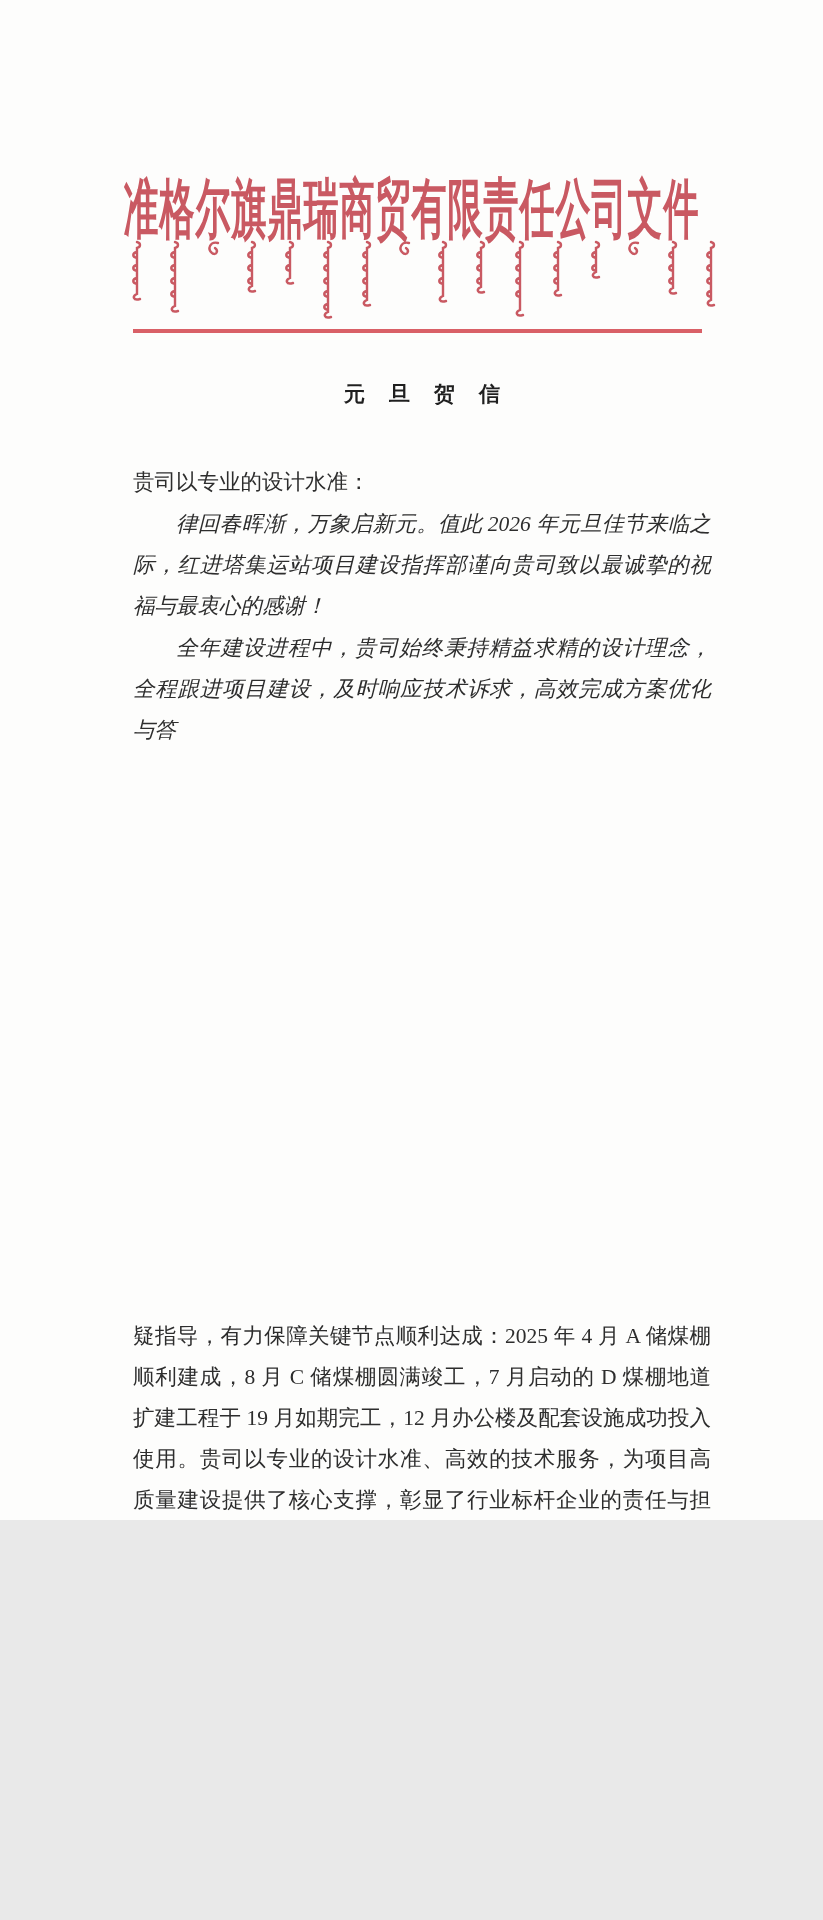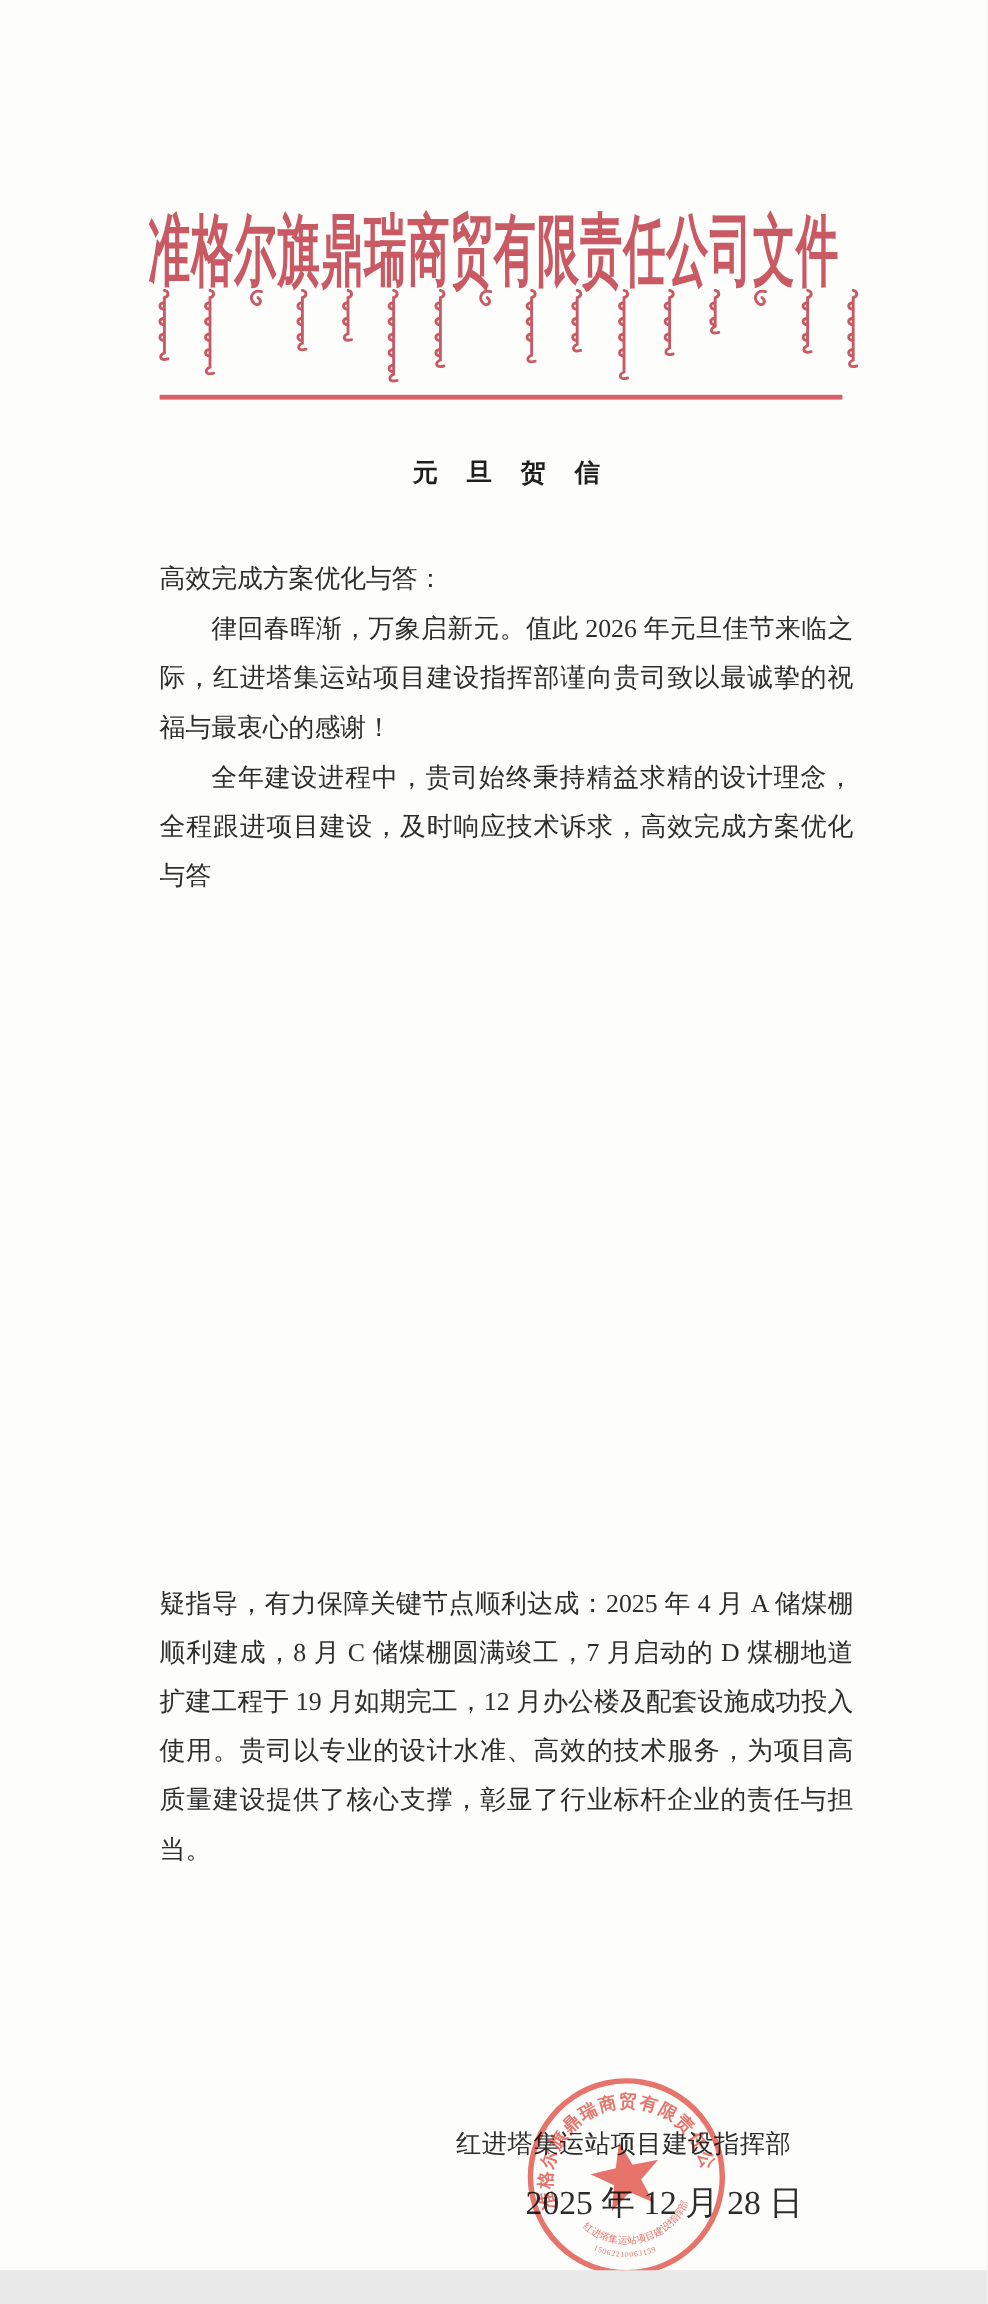--- a/index.html
+++ b/index.html
@@ -5,21 +5,21 @@
   :root{
     --header-red:#c95962;
     --line-red:#d96067;
     --body-text:#2d2d2d;
     --stamp-red:#e4564b;
     --page-bg:#fdfdfc;
   }
   html,body{margin:0;padding:0;background:#e9e9e9;}
   #page{
     position:relative;
-    width:823px;height:1892px;
+    width:823px;height:1520px;
     margin:0 auto;
     background:var(--page-bg);
     overflow:hidden;
     font-family:"Liberation Serif","DejaVu Serif",serif;
   }
   
   #org-title{
     position:absolute;left:0;top:166px;width:823px;
     text-align:center;
     font-size:35px;font-weight:bold;
@@ -44,21 +44,21 @@
     letter-spacing:24px;padding-left:24px;box-sizing:border-box;
   }
   .body-block{
     position:absolute;left:133px;width:578px;
     font-size:21.5px;line-height:41px;color:var(--body-text);
     text-align:justify;
   }
   #body-page1{top:462px;}
   #body-page2{top:1316px;}
   .body-block p{margin:0;}
-  .body-block p.indent{text-indent:2em;}
+  .body-block p.indent{text-indent:2em;font-style:italic;}
   .body-block p + p{margin-top:1px;}
   #signature{
     position:absolute;left:380px;top:1772px;
     font-size:21px;color:var(--body-text);letter-spacing:0.5px;
     white-space:nowrap;
   }
   #date-line{
     position:absolute;left:438px;top:1817px;
     font-size:28px;color:var(--body-text);
     white-space:nowrap;
@@ -128,21 +128,21 @@
       <svg width="18" height="68" viewBox="0 0 18 68">
         <path d="M9,2 C13,3 13,7 9,8 L9,60 C4,62 5,67 12,65 M9,12 C4,13 4,17 9,18 M9,25 C4,26 4,30 9,31 M9,38 C4,39 4,43 9,44 M9,51 C4,52 4,56 9,57" fill="none" stroke="var(--header-red)" stroke-width="2.4" stroke-linecap="round"></path>
       </svg>
     </div>
 
   <div id="red-line"></div>
 
   <div id="letter-title">元旦贺信</div>
 
   <div id="body-page1" class="body-block">
-    <p>高效完成方案优化与答：</p>
+    <p>贵司以专业的设计水准：</p>
     <p class="indent">律回春晖渐，万象启新元。值此 2026 年元旦佳节来临之际，红进塔集运站项目建设指挥部谨向贵司致以最诚挚的祝福与最衷心的感谢！</p>
     <p class="indent">全年建设进程中，贵司始终秉持精益求精的设计理念，全程跟进项目建设，及时响应技术诉求，高效完成方案优化与答</p>
   </div>
 
   <div id="body-page2" class="body-block">
     <p>疑指导，有力保障关键节点顺利达成：2025 年 4 月 A 储煤棚顺利建成，8 月 C 储煤棚圆满竣工，7 月启动的 D 煤棚地道扩建工程于 19 月如期完工，12 月办公楼及配套设施成功投入使用。贵司以专业的设计水准、高效的技术服务，为项目高质量建设提供了核心支撑，彰显了行业标杆企业的责任与担当。</p>
   </div>
 
   <div id="signature">红进塔集运站项目建设指挥部</div>
   <div id="date-line">2025 年 12 月 28 日</div>

